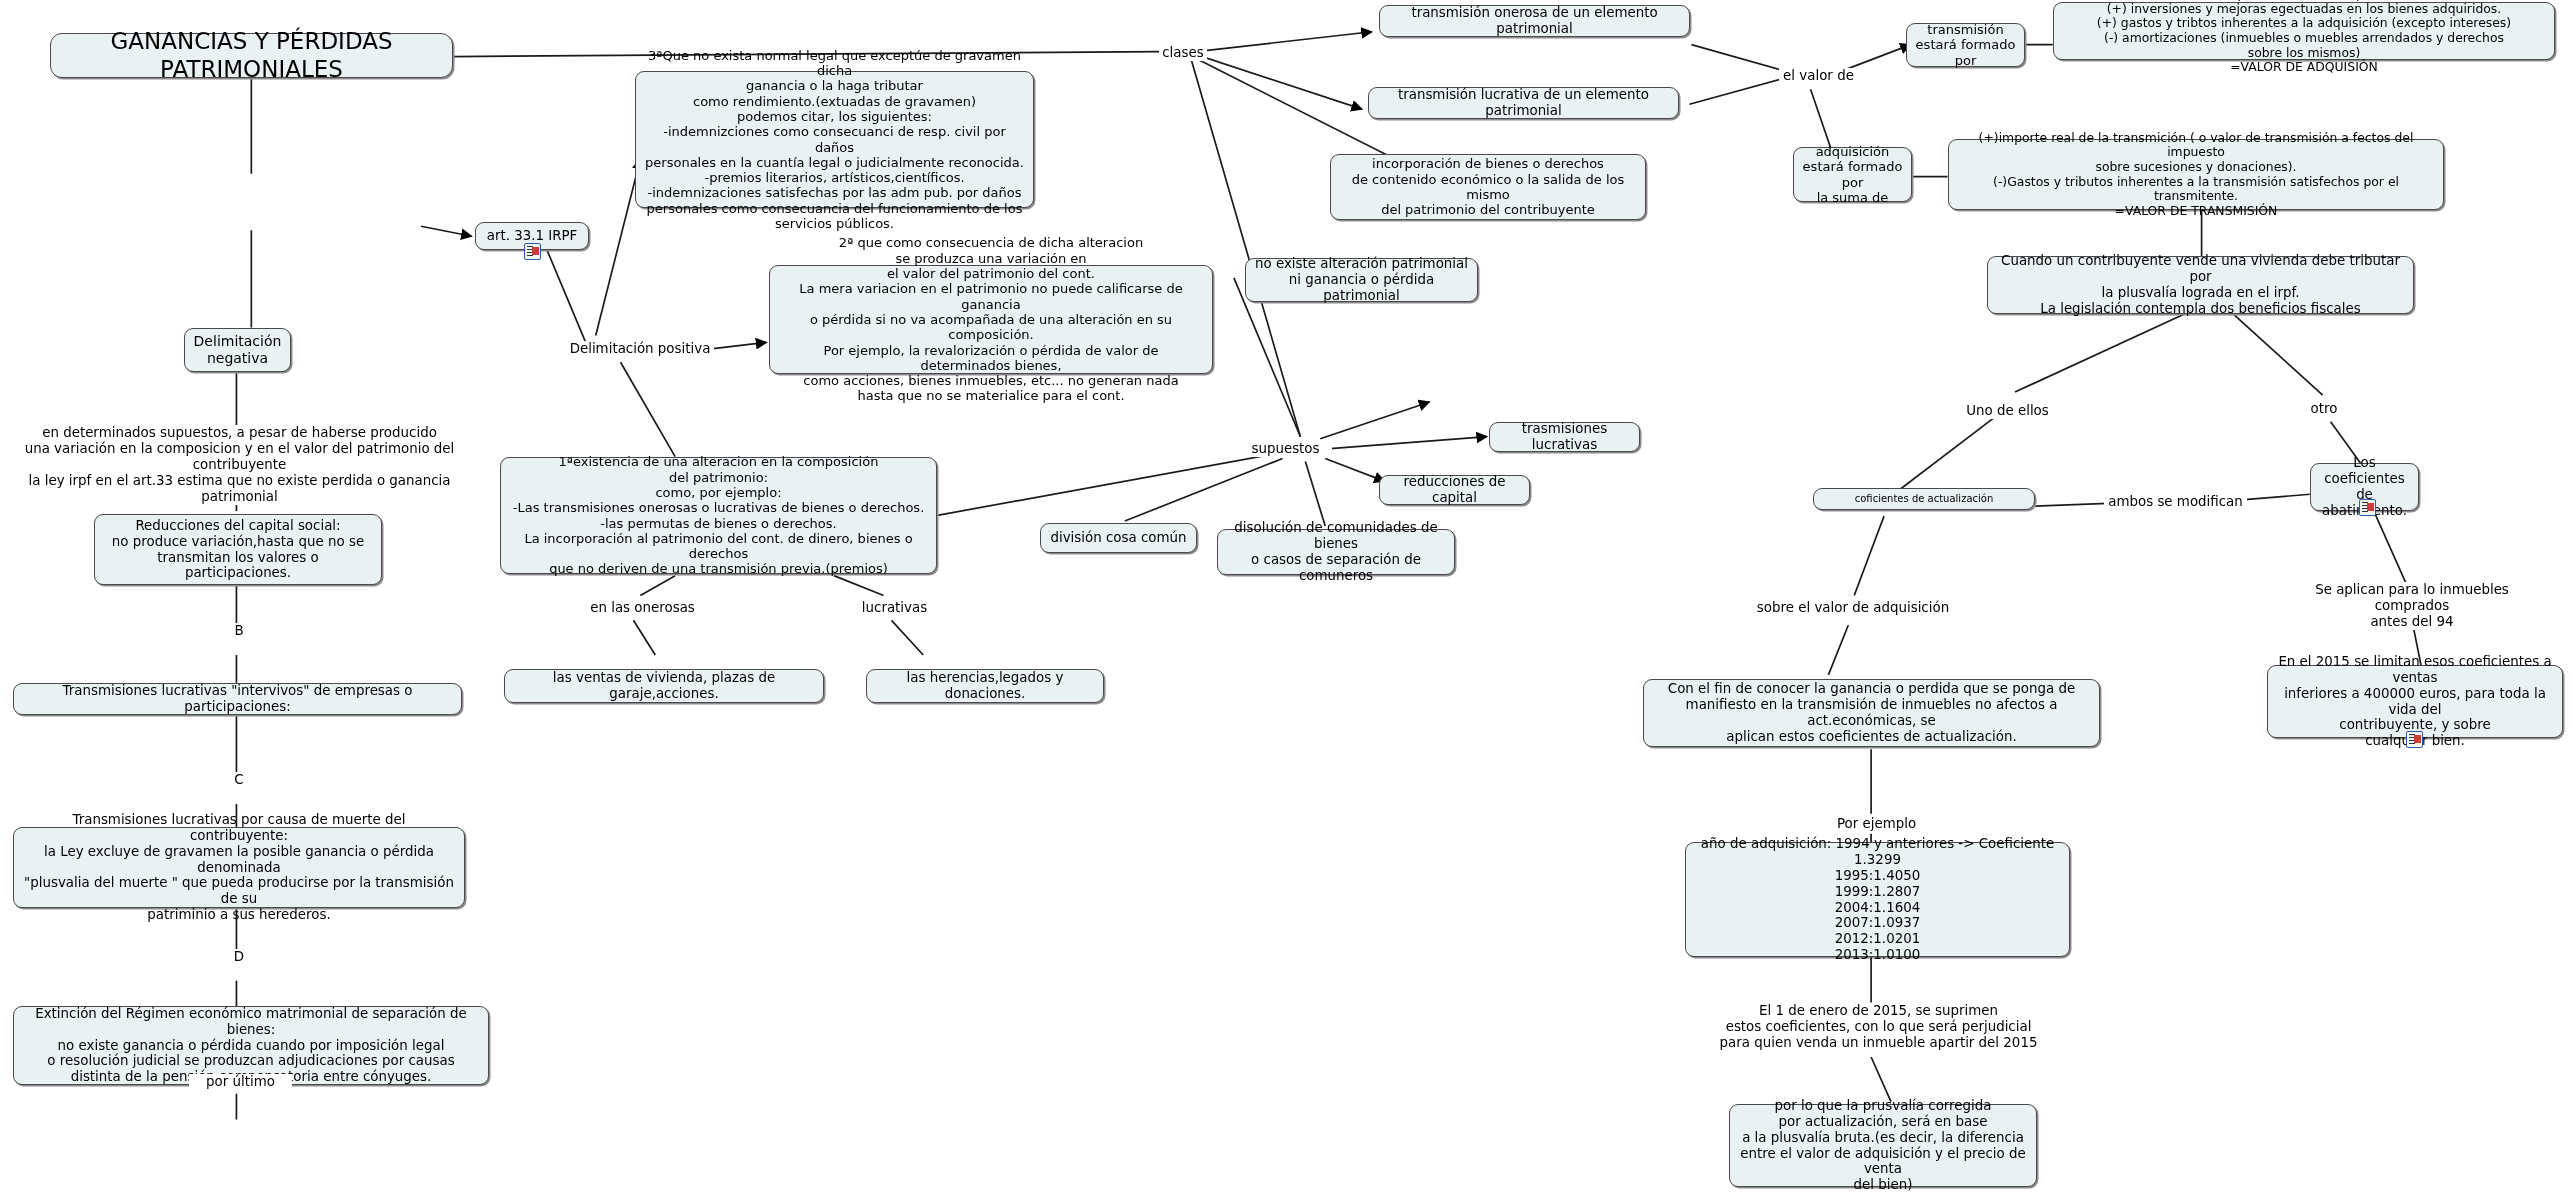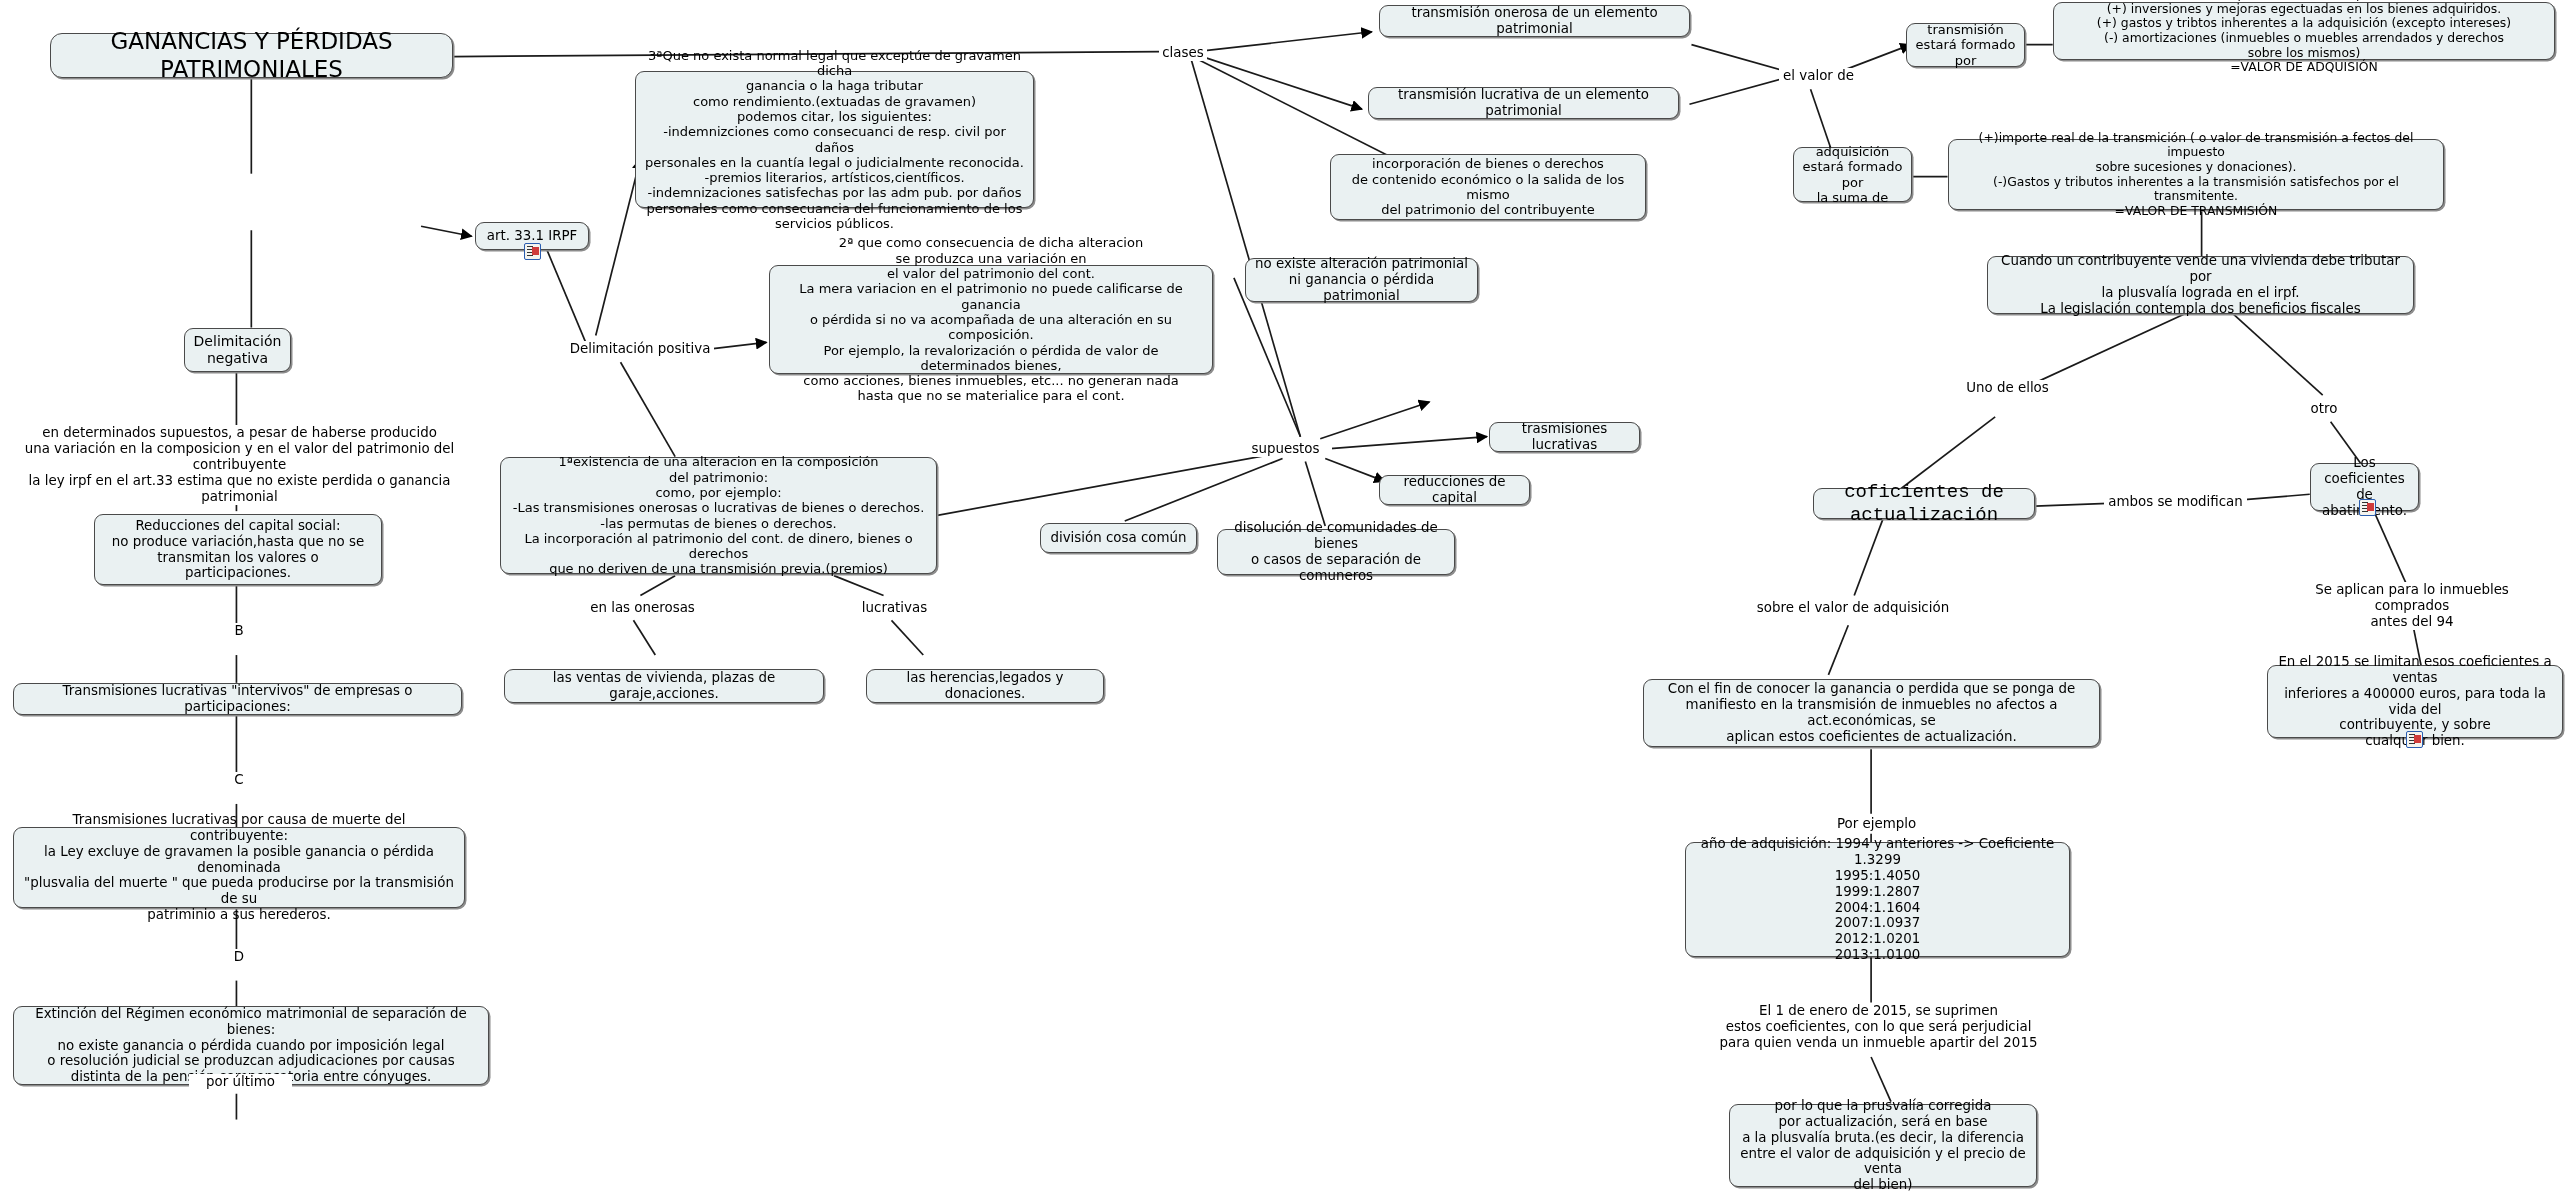--- a/index.html
+++ b/index.html
@@ -352,25 +352,25 @@
 (-)Gastos y tributos inherentes a la transmisión satisfechos por el transmitente.
 =VALOR DE TRANSMISIÓN</span>
   </div>
 
   <div class="node" style="left:1987px;top:256px;width:427px;height:58px;font-size:13.4px;">
     <span class="txt">Cuando un contribuyente vende una vivienda debe tributar por
 la plusvalía lograda en el irpf.
 La legislación contempla dos beneficios fiscales</span>
   </div>
 
-  <div class="label f13" style="left:1946px;top:380px;width:119px;">Uno de ellos</div>
+  <div class="label f13" style="left:1946px;top:403px;width:119px;">Uno de ellos</div>
 
   <div class="label f13" style="left:2293px;top:401px;width:58px;">otro</div>
 
-  <div class="node" style="left:1813px;top:488px;width:222px;height:31px;font-size:19px;font-family:Liberation Mono, monospace;">
+  <div class="node" style="left:1813px;top:488px;width:222px;height:22px;font-size:10px;">
     <span class="txt">coficientes de actualización</span>
   </div>
 
   <div class="label f13" style="left:2104px;top:494px;width:139px;">ambos se modifican</div>
 
   <div class="node" style="left:2310px;top:463px;width:109px;height:48px;font-size:13.4px;">
     <span class="txt">Los coeficientes
 de abatimiento.</span>
   </div>
   <span class="doc-icon" style="left:2359px;top:499px;">

